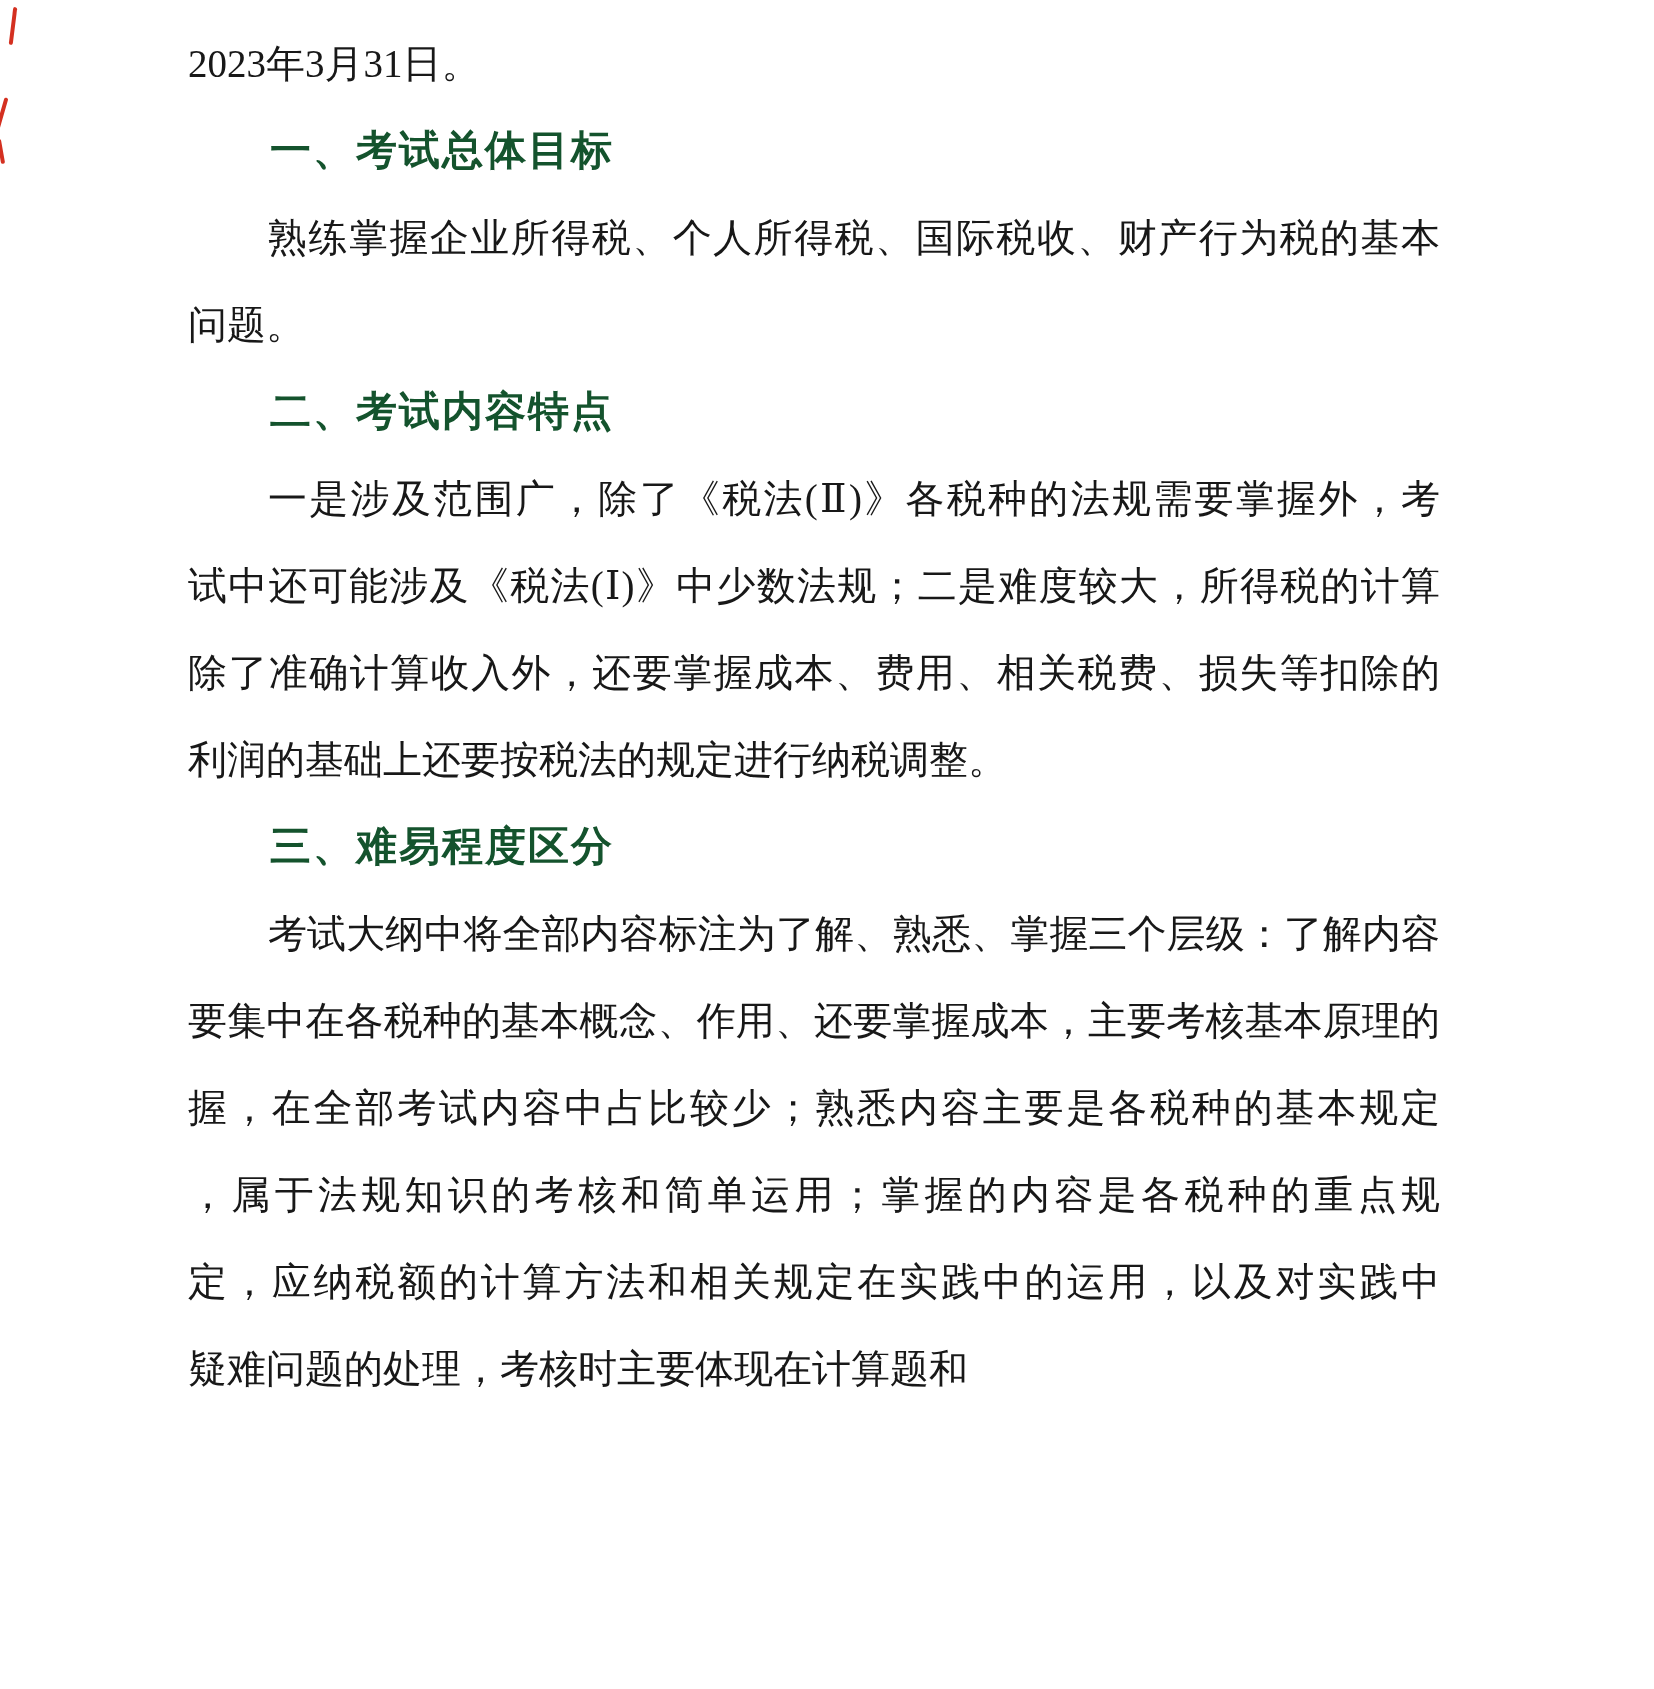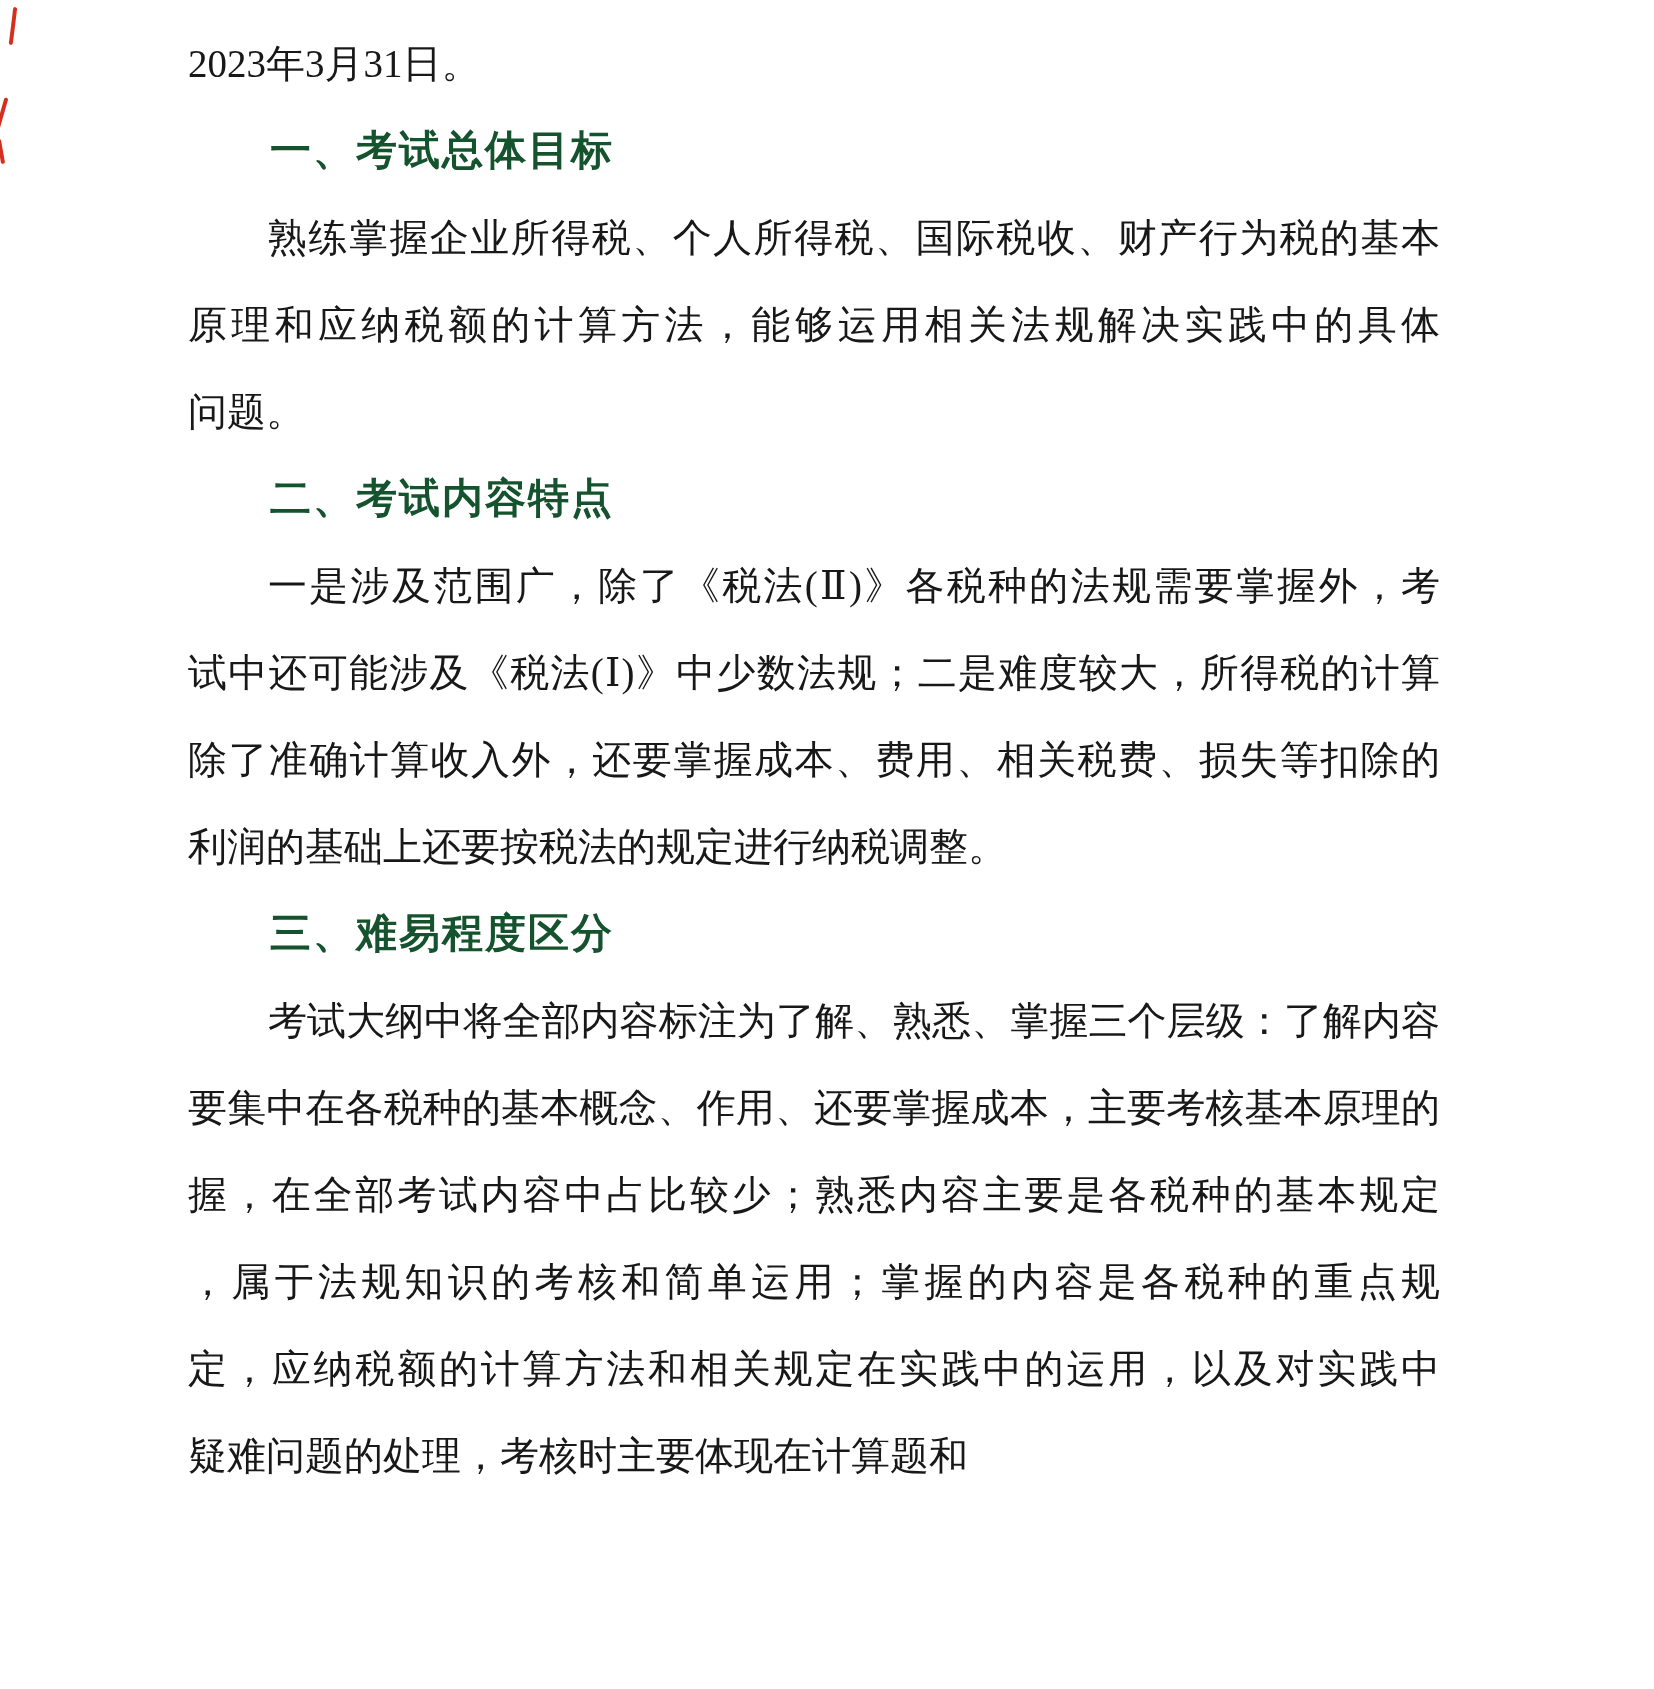--- a/index.html
+++ b/index.html
@@ -61,21 +61,20 @@
 <body>
 
 <div id="red-mark-a" class="red-mark"></div>
 <div id="red-mark-b" class="red-mark"></div>
 <div id="red-mark-c" class="red-mark"></div>
 
 <div id="doc">
     <div class="line plast">2023年3月31日。</div>
     <div class="heading">一、考试总体目标</div>
     <div class="line indent">熟练掌握企业所得税、个人所得税、国际税收、财产行为税的基本</div>
-    <div class="line">原理和应纳税额的计算方法，能够运用相关法规解决实践中的具体</div>
     <div class="line plast">问题。</div>
     <div class="heading">二、考试内容特点</div>
     <div class="line indent">一是涉及范围广，除了《税法(Ⅱ)》各税种的法规需要掌握外，考</div>
     <div class="line">试中还可能涉及《税法(Ⅰ)》中少数法规；二是难度较大，所得税的计算</div>
     <div class="line">除了准确计算收入外，还要掌握成本、费用、相关税费、损失等扣除的</div>
     <div class="line plast">利润的基础上还要按税法的规定进行纳税调整。</div>
     <div class="heading">三、难易程度区分</div>
     <div class="line indent">考试大纲中将全部内容标注为了解、熟悉、掌握三个层级：了解内容主</div>
     <div class="line">要集中在各税种的基本概念、作用、还要掌握成本，主要考核基本原理的把</div>
     <div class="line">握，在全部考试内容中占比较少；熟悉内容主要是各税种的基本规定</div>

